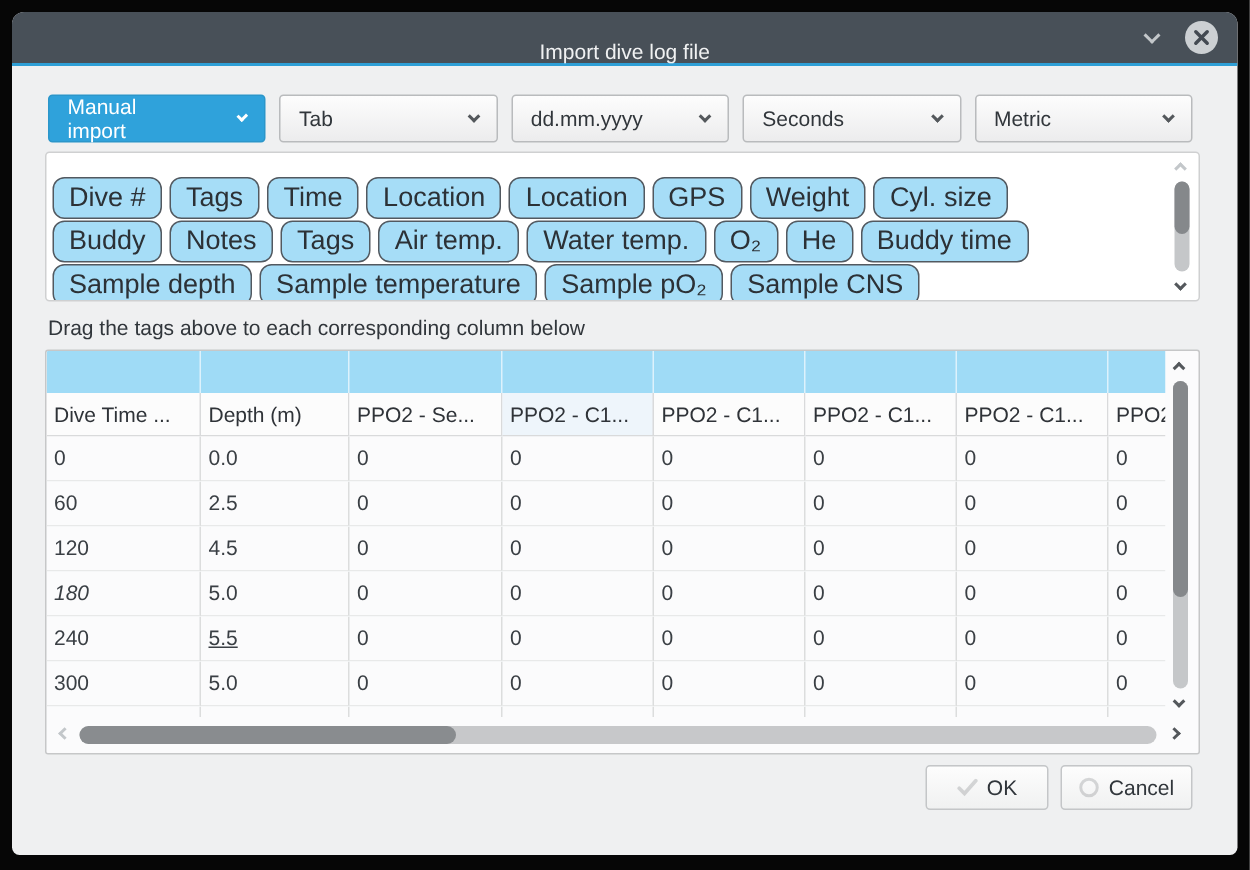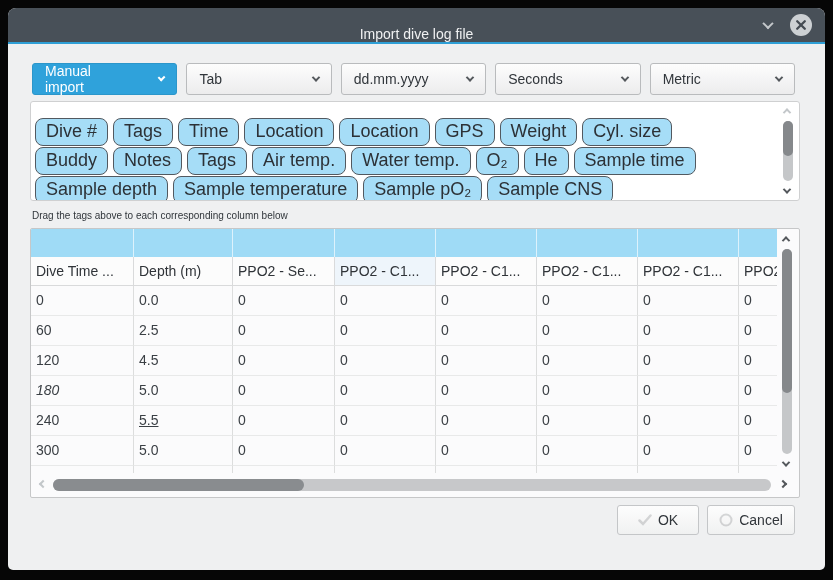--- a/index.html
+++ b/index.html
@@ -45,21 +45,21 @@
          padding: 2px 10px 3px; font-size: 18px; color: #2c3136; white-space: nowrap; cursor: grab; margin-top: 12px; }
 
   
   .vscroll { position: absolute; top: 2px; bottom: 2px; right: 3px; width: 16px; }
   .vscroll .arr { position: absolute; left: 4px; }
   .vscroll .arr.top { top: 4px; } .vscroll .arr.bot { bottom: 4px; }
   .vtrack { position: absolute; left: 3px; top: 17px; bottom: 17px; width: 10px;
             background: #c5c7c9; border-radius: 5px; }
   .vthumb { position: absolute; left: 0; top: 0; width: 10px; background: #85888b; border-radius: 5px; }
 
-  .hint { margin: 9px 0 0 24px; font-size: 10px; color: #31363b; }
+  .hint { margin: 9px 0 0 24px; font-size: 14px; color: #31363b; }
 
   
   .table-frame { position: relative; margin: 7px 25px 0 22px; height: 270px; background: #fbfbfc;
                  border: 1px solid #c6c7c8; border-radius: 2px; overflow: hidden; }
   .tbl-content { position: absolute; left: 0; top: 0; width: 746px; overflow: hidden; }
   .trow { display: flex; width: 746px; overflow: hidden; }
   .cell { flex: none; overflow: hidden; white-space: nowrap; }
   .drop-row { height: 28px; background: #9fdbf6; }
   .drop { height: 28px; border-right: 1px solid rgba(255,255,255,.65); cursor: pointer; }
   .hcell { height: 29px; line-height: 28px; padding-left: 5px; font-size: 14px; color: #2f3338;
@@ -145,21 +145,21 @@
             <span class="tag">Cyl. size</span>
           </div>
           <div class="tag-row">
             <span class="tag">Buddy</span>
             <span class="tag">Notes</span>
             <span class="tag">Tags</span>
             <span class="tag">Air temp.</span>
             <span class="tag">Water temp.</span>
             <span class="tag">O₂</span>
             <span class="tag">He</span>
-            <span class="tag">Sample time</span>
+            <span class="tag">Buddy time</span>
           </div>
           <div class="tag-row">
             <span class="tag">Sample depth</span>
             <span class="tag">Sample temperature</span>
             <span class="tag">Sample pO₂</span>
             <span class="tag">Sample CNS</span>
           </div>
         </div>
       <div class="vscroll">
         <span class="arr top chev up small light"></span>

